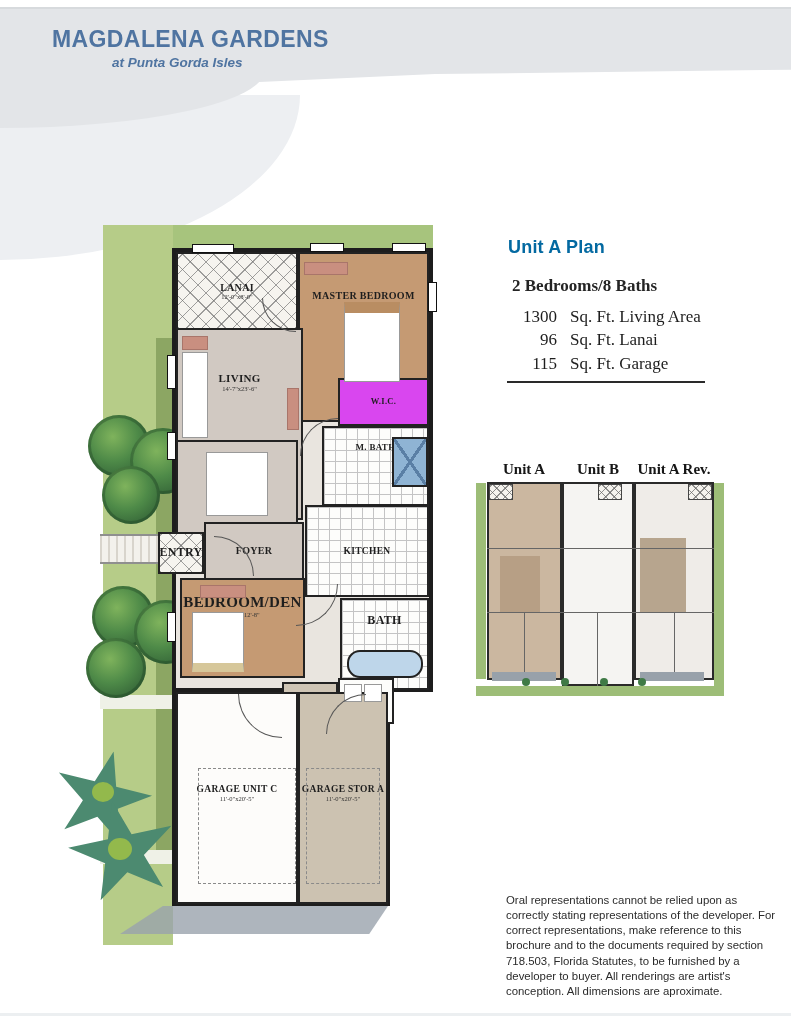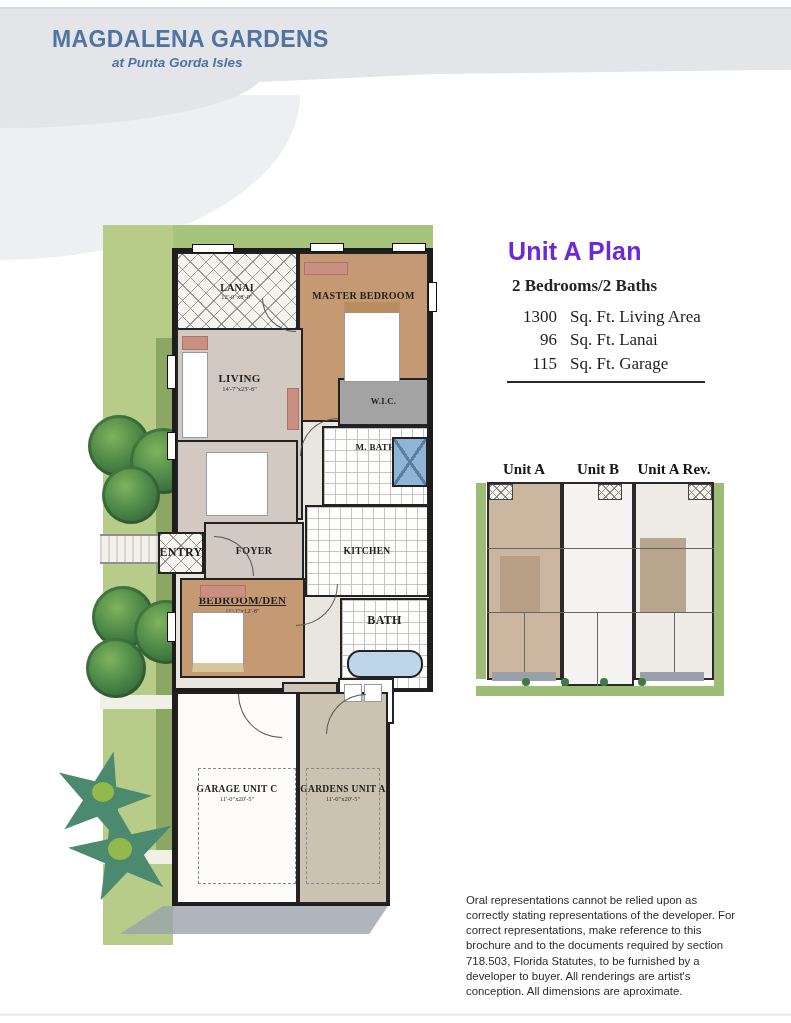--- a/index.html
+++ b/index.html
@@ -50,41 +50,41 @@
   .arc{border:1.2px solid #555;border-right:none;border-top:none;border-radius:0 0 0 100%;}
   .dash{border:1.5px dashed #8a8a8a;}
   .furn{border:1px solid #999;background:#fff;}
   .salmon{background:#c98f80;border:1px solid #a9756a;}
   .shower{background:#8fb4d4;border:2px solid #222;
     background-image:linear-gradient(to top right,transparent 47%,#5a7fa5 47% 53%,transparent 53%),
                      linear-gradient(to bottom right,transparent 47%,#5a7fa5 47% 53%,transparent 53%);}
   .tub{background:#bed6ea;border:2px solid #222;border-radius:13px;}
 
   
-  .unit-title{left:508px;top:237px;font-size:25px;font-weight:bold;color:#6d28d9;letter-spacing:.2px;}
+  .unit-title{left:508px;top:237px;font-size:18px;font-weight:bold;color:#0369a1;letter-spacing:.2px;}
   .beds{left:512px;top:276px;font-family:"Liberation Serif",serif;font-size:17px;font-weight:bold;color:#242424;}
   .sqft{left:505px;top:305px;font-family:"Liberation Serif",serif;font-size:17px;color:#1d1d1d;}
   .sqft-row{display:flex;height:23.5px;align-items:center;}
   .sqft-num{width:52px;text-align:right;}
   .sqft-lbl{margin-left:13px;}
   .sqft-div{width:198px;height:2px;background:#2a2a2a;margin:5px 0 5px 2px;}
 
   
   .mini-lbl{position:absolute;top:461px;transform:translateX(-50%);font-family:"Liberation Serif",serif;
             font-weight:bold;font-size:15px;color:#161616;white-space:nowrap;}
   .mini-unit{border:2px solid #2a2a2a;}
   .mini-line{background:#666;}
   .mini-hatch{background-color:#f5f3ee;border:1px solid #444;
     background-image:repeating-linear-gradient(45deg,rgba(100,100,100,.7) 0 1px,transparent 1px 6px),
                      repeating-linear-gradient(-45deg,rgba(100,100,100,.7) 0 1px,transparent 1px 6px);}
   .mini-green{background:#9dbd77;}
   .mini-drive{background:#98a1aa;}
   .mini-dot{border-radius:50%;background:#3f7a46;width:8px;height:8px;}
 
-  .disclaimer{left:466px;top:893px;width:274px;font-size:11.4px;line-height:1.33;color:#2b2b2b;}
+  .disclaimer{left:506px;top:893px;width:274px;font-size:11.4px;line-height:1.33;color:#2b2b2b;}
   .bottom-rule{left:0;top:1013px;width:791px;height:3px;background:#eceff1;}
 </style>
 </head>
 <body>
 
 <div class="page">
 
   <div class="abs top-rule"></div>
   <div class="abs corner2"></div>
   <div class="abs hdr-band"></div>
@@ -121,57 +121,57 @@
         <span class="rdim">12'-0"x8'-0"</span>
       </div>
       <div class="room " style="left: 298px; top: 252px; width: 131px; height: 170px; background: rgb(197, 154, 115); justify-content: flex-start; padding-top: 36px;">
         <span class="rlabel" style="font-size: 10px;">MASTER BEDROOM</span>
         <span class="rdim">14'-4"x12'-10"</span>
       </div>
       <div class="room " style="left: 176px; top: 328px; width: 127px; height: 192px; background: rgb(209, 201, 194); justify-content: flex-start; padding-top: 42px;">
         <span class="rlabel" style="font-size: 11px;">LIVING</span>
         <span class="rdim">14'-7"x23'-6"</span>
       </div>
-      <div class="room " style="left: 338px; top: 378px; width: 91px; height: 48px; background: #a3a3a3;">
+      <div class="room " style="left: 338px; top: 378px; width: 91px; height: 48px; background: #d946ef;">
         <span class="rlabel" style="font-size: 8.5px;">W.I.C.</span>
       </div>
       <div class="room tile" style="left: 322px; top: 426px; width: 107px; height: 80px; justify-content: flex-start; padding-top: 14px;">
         <span class="rlabel" style="font-size: 9px;">M. BATH</span>
       </div>
       <div class="room " style="left: 176px; top: 440px; width: 122px; height: 98px; background: rgb(209, 201, 194);">
         <span class="rlabel" style="font-size: 11px;">DINING</span>
       </div>
       <div class="room tile" style="left: 305px; top: 505px; width: 124px; height: 92px;">
         <span class="rlabel" style="font-size: 9.5px;">KITCHEN</span>
       </div>
       <div class="room lattice" style="left: 158px; top: 532px; width: 46px; height: 42px;">
         <span class="rlabel" style="font-size: 12px;">ENTRY</span>
       </div>
       <div class="room " style="left: 204px; top: 522px; width: 100px; height: 58px; background: rgb(209, 201, 194);">
         <span class="rlabel" style="font-size: 10px;">FOYER</span>
       </div>
       <div class="room " style="left: 180px; top: 578px; width: 125px; height: 100px; background: rgb(197, 154, 115); justify-content: flex-start; padding-top: 14px;">
-        <span class="rlabel" style="font-size: 11px; text-decoration: underline;">BEDROOM/DEN</span>
+        <span class="rlabel" style="font-size: 15px;">BEDROOM/DEN</span>
         <span class="rdim">11'-1"x12'-8"</span>
       </div>
       <div class="room tile" style="left: 340px; top: 598px; width: 89px; height: 92px; justify-content: flex-start; padding-top: 14px;">
         <span class="rlabel" style="font-size: 12px;">BATH</span>
       </div>
       <div class="room " style="left: 282px; top: 682px; width: 56px; height: 42px; background: rgb(207, 197, 181);">
         <span class="rlabel" style="font-size: 8px;">STOR.</span>
       </div>
       <div class="room " style="left: 338px; top: 678px; width: 56px; height: 46px; background: rgb(253, 253, 251);">
         <span class="rlabel" style="font-size: 8px;">UTILITY</span>
       </div>
       <div class="room " style="left: 176px; top: 692px; width: 122px; height: 212px; background: rgb(253, 252, 250); justify-content: flex-start; padding-top: 90px;">
         <span class="rlabel" style="font-size: 9.5px;">GARAGE UNIT C</span>
         <span class="rdim">11'-0"x20'-5"</span>
       </div>
       <div class="room " style="left: 298px; top: 692px; width: 90px; height: 212px; background: rgb(204, 194, 177); justify-content: flex-start; padding-top: 90px;">
-        <span class="rlabel" style="font-size: 9.5px;">GARDENS UNIT A</span>
+        <span class="rlabel" style="font-size: 9.5px;">GARAGE STOR A</span>
         <span class="rdim">11'-0"x20'-5"</span>
       </div>
     </div>
 
   <div class="abs furn" style="left:344px;top:302px;width:56px;height:80px;border-top:11px solid #b98d62;"></div>
   <div class="abs salmon" style="left:304px;top:262px;width:44px;height:13px;"></div>
   <div class="abs furn" style="left:182px;top:352px;width:26px;height:86px;"></div>
   <div class="abs salmon" style="left:182px;top:336px;width:26px;height:14px;"></div>
   <div class="abs salmon" style="left:287px;top:388px;width:12px;height:42px;"></div>
   <div class="abs furn" style="left:206px;top:452px;width:62px;height:64px;"></div>
@@ -194,21 +194,21 @@
   <div class="abs arc" style="left:300px;top:418px;width:38px;height:38px;transform:rotate(90deg);"></div>
   <div class="abs arc" style="left:214px;top:536px;width:40px;height:40px;transform:rotate(180deg);"></div>
   <div class="abs arc" style="left:296px;top:584px;width:42px;height:42px;transform:rotate(270deg);"></div>
   <div class="abs arc" style="left:238px;top:694px;width:44px;height:44px;"></div>
   <div class="abs arc" style="left:326px;top:694px;width:40px;height:40px;transform:rotate(90deg);"></div>
 
   <div class="abs dash" style="left:198px;top:768px;width:98px;height:116px;"></div>
   <div class="abs dash" style="left:306px;top:768px;width:74px;height:116px;"></div>
 
   <div class="abs unit-title">Unit A Plan</div>
-  <div class="abs beds">2 Bedrooms/2 Baths</div>
+  <div class="abs beds">2 Bedrooms/8 Baths</div>
   <div class="abs sqft" id="sqft-table">
     <div id="sqft-rows">
         <div class="sqft-row">
           <span class="sqft-num">1300</span>
           <span class="sqft-lbl">Sq. Ft. Living Area</span>
         </div>
         <div class="sqft-row">
           <span class="sqft-num">96</span>
           <span class="sqft-lbl">Sq. Ft. Lanai</span>
         </div>

